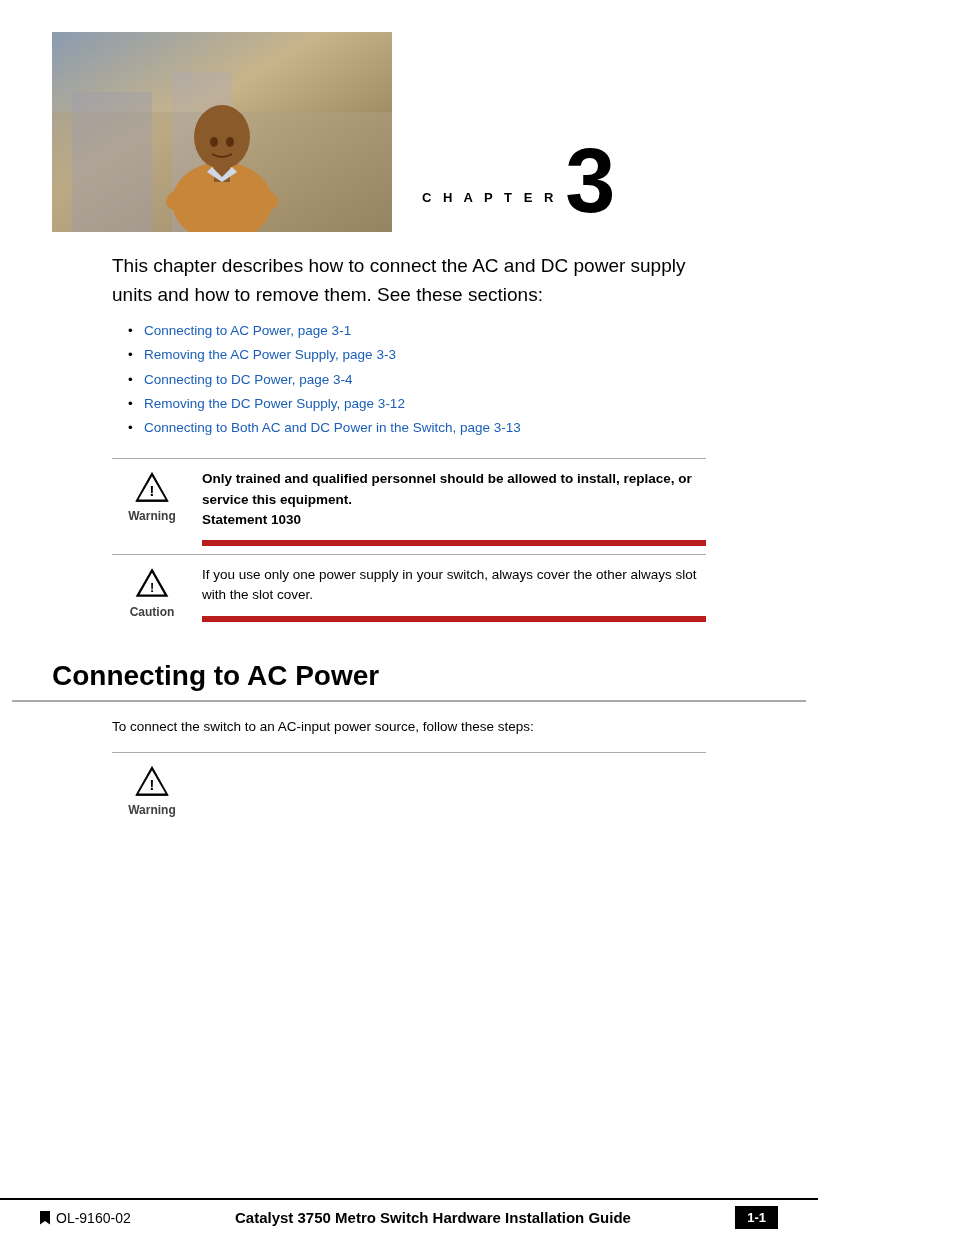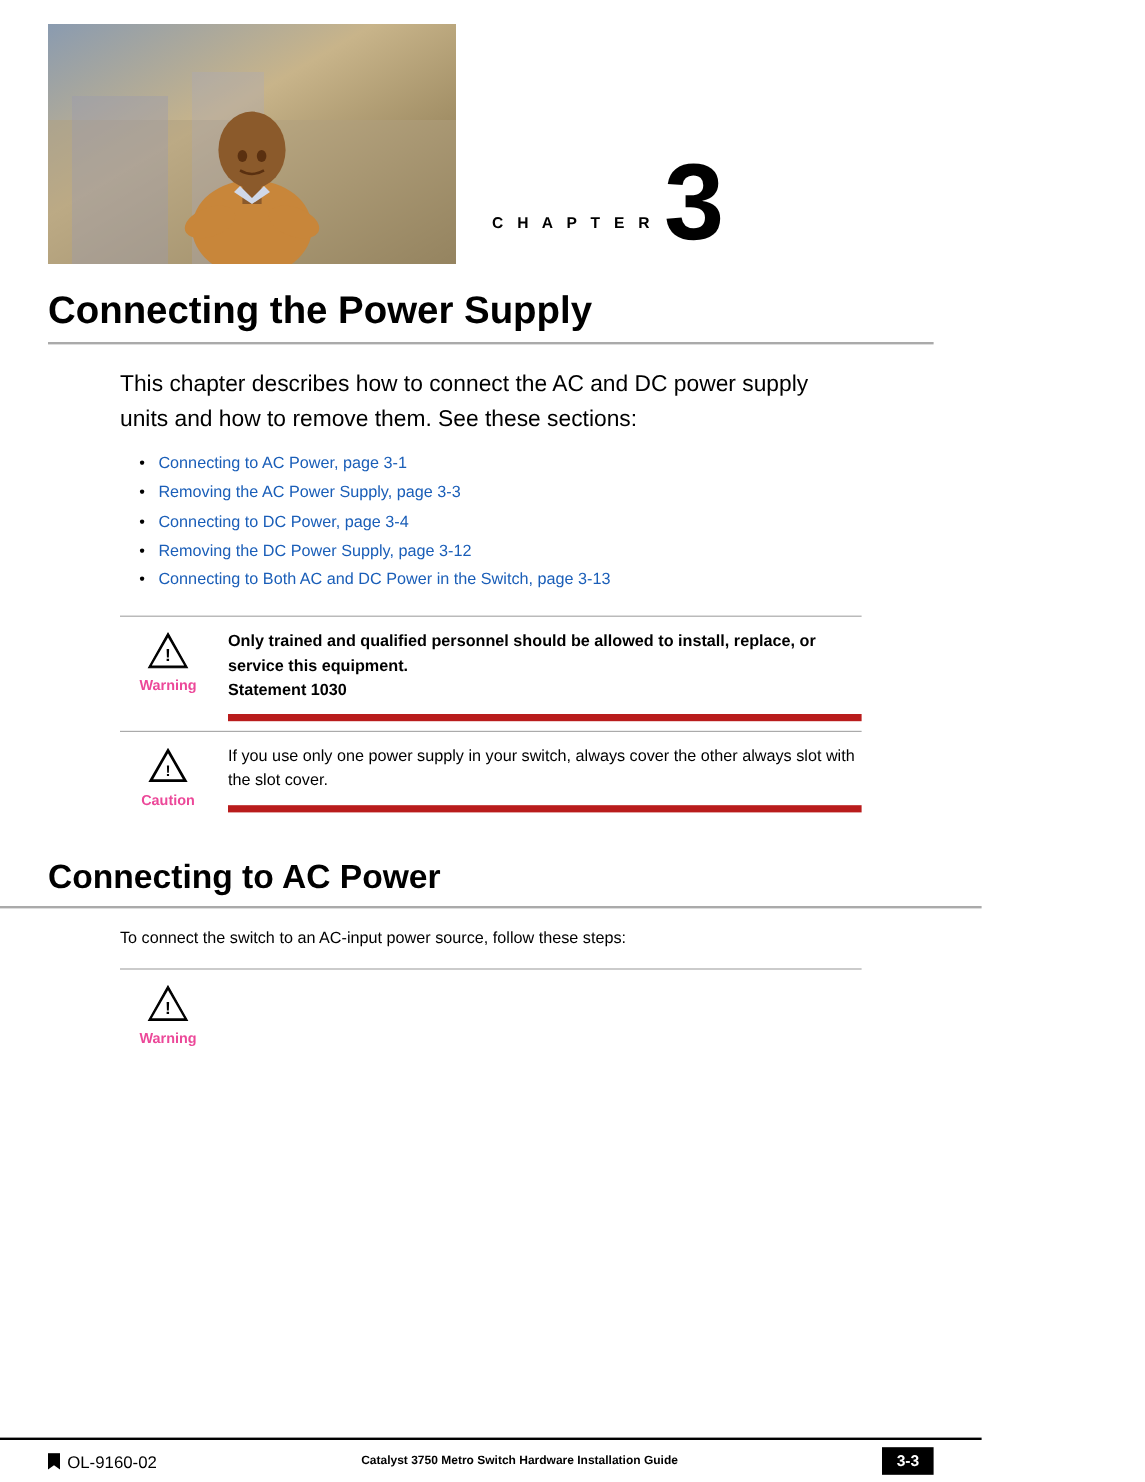--- a/index.html
+++ b/index.html
@@ -11,21 +11,21 @@
       width: 954px;
       min-height: 1235px;
       position: relative;
     }
 
     .page-container {
       width: 818px;
       min-height: 1235px;
       background: #fff;
       position: relative;
-      padding: 0;
+      padding: 12px;
     }
 
     
     .header-area {
       display: flex;
       align-items: flex-end;
       padding: 20px 40px 0 40px;
       gap: 0;
     }
 
@@ -135,21 +135,21 @@
 
     .notice-icon {
       width: 36px;
       height: 36px;
       margin-bottom: 4px;
     }
 
     .notice-label {
       font-size: 12px;
       font-weight: bold;
-      color: #ec4899;
+      color: #404040;
       text-align: center;
     }
 
     .notice-content {
       flex: 1;
       font-size: 13.5px;
       line-height: 1.5;
       padding-bottom: 10px;
       border-bottom: 6px solid #b91c1c;
     }
@@ -208,21 +208,21 @@
 
     .footer-bookmark {
       width: 10px;
       height: 14px;
       background: #000;
       clip-path: polygon(0 0, 100% 0, 100% 100%, 50% 75%, 0 100%);
       display: inline-block;
     }
 
     .footer-center {
-      font-size: 10px;
+      font-size: 15px;
       font-weight: bold;
       color: #000;
     }
 
     .footer-right {
       background: #000;
       color: #fff;
       padding: 4px 12px;
       font-size: 13px;
       font-weight: bold;
@@ -289,23 +289,20 @@
         <path d="M 160 122 Q 170 128 180 122" stroke="#5a3010" stroke-width="2" fill="none"></path>
       </svg>
     </div>
 
     <div class="chapter-label-area">
       <span class="chapter-text">C H A P T E R</span>
       <span class="chapter-number">3</span>
     </div>
   </div>
 
-  <div class="page-title-section">
-    <h1 class="page-title">Connecting the Power Supply</h1>
-  </div>
 
   <div class="content-area">
 
     <p class="intro-text">This chapter describes how to connect the AC and DC power supply units and how to remove them. See these sections:</p>
 
     <ul class="bullet-list">
       <li>
         <a style="color: rgb(26, 94, 184); text-decoration: none;">Connecting to AC Power, page 3-1</a>
       </li>
       <li>
@@ -382,16 +379,16 @@
   </div>
 
   <div class="page-footer">
     <div class="footer-left">
       <span class="footer-bookmark"></span>
       <span>OL-9160-02</span>
     </div>
     <div class="footer-center">
       <span>Catalyst 3750 Metro Switch Hardware Installation Guide</span>
     </div>
-    <div class="footer-right">3-3</div>
+    <div class="footer-right">1-1</div>
   </div>
 
 </div>
 
 </body></html>

